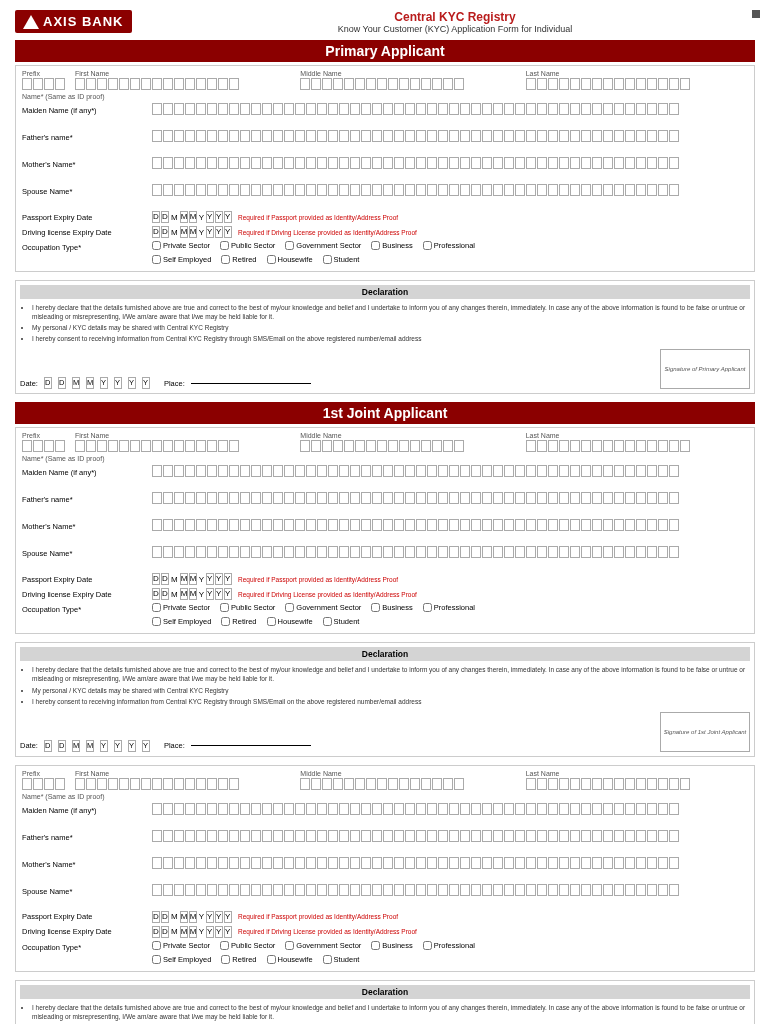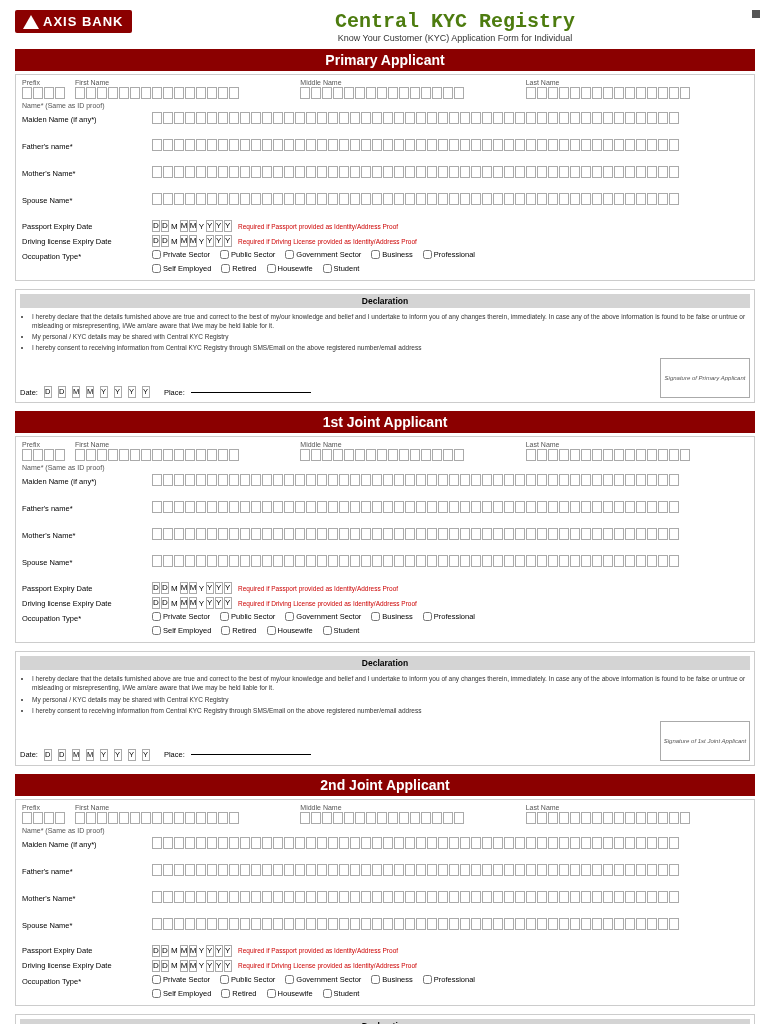--- a/index.html
+++ b/index.html
@@ -37,24 +37,23 @@
       display: flex;
       align-items: center;
       gap: 4px;
     }
     .logo-text { font-size: 13px; font-weight: bold; letter-spacing: 1px; }
     .center-header {
       flex: 1;
       text-align: center;
     }
     .center-header h1 {
-      font-size: 20px;
-      color: #4d7c0f;
+      font-size: 12px;
+      color: #b91c1c;
       font-weight: bold;
-      font-family: Liberation Mono, monospace;
     }
     .center-header .subtitle {
       font-size: 9px;
       color: #333;
     }
     .form-type-row {
       display: flex;
       align-items: center;
       justify-content: center;
       gap: 6px;
@@ -1073,21 +1072,20 @@
             <span class="place-line"></span>
           </div>
           <div class="signature-box">
             <span class="signature-text">Signature of 1st Joint Applicant</span>
           </div>
         </div>
       </div>
     </div>
 
     <div class="section-wrapper">
-      <div class="section-header">2nd Joint Applicant</div>
       <div class="form-section">
         <div class="top-names-grid">
           <div>
             <div class="col-header">Prefix</div>
             <div class="char-row">
               <span class="cb"></span>
                 <span class="cb"></span>
                 <span class="cb"></span>
                 <span class="cb"></span>
             </div>

